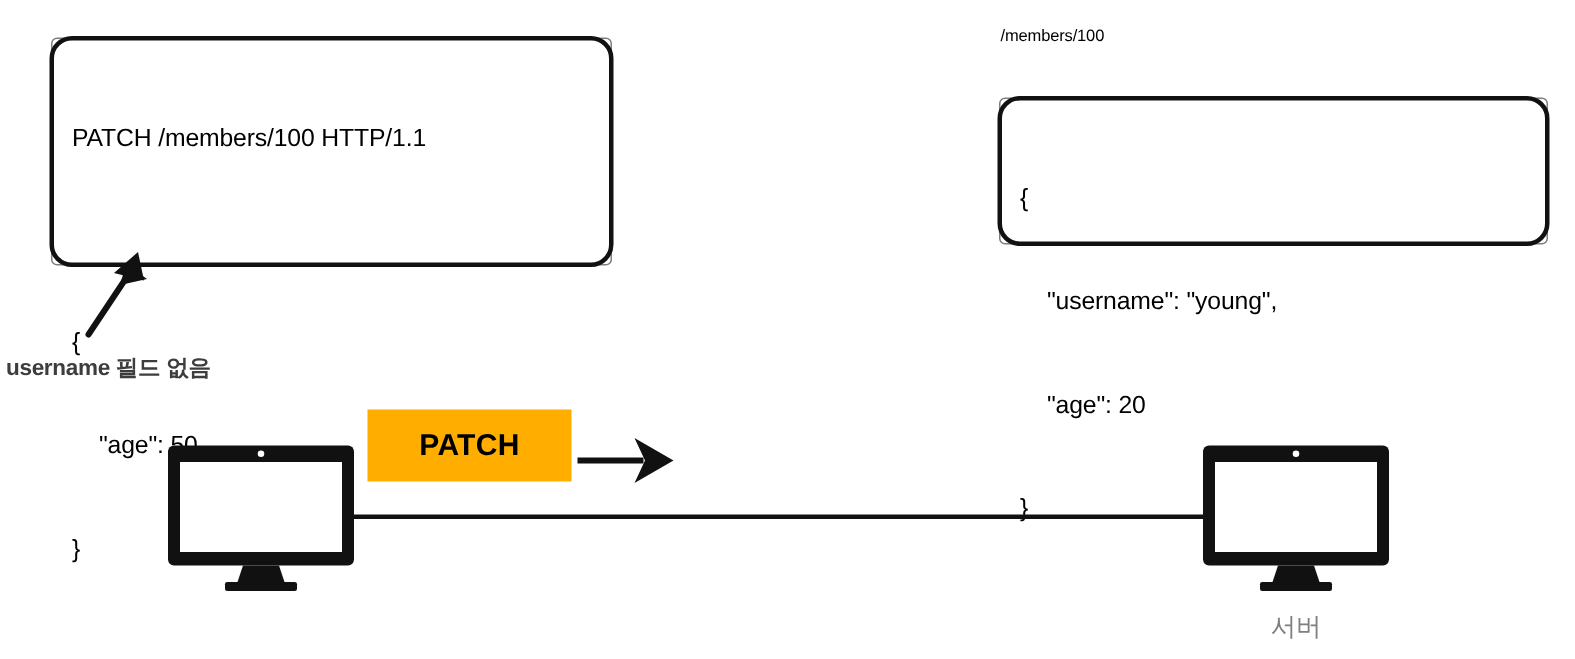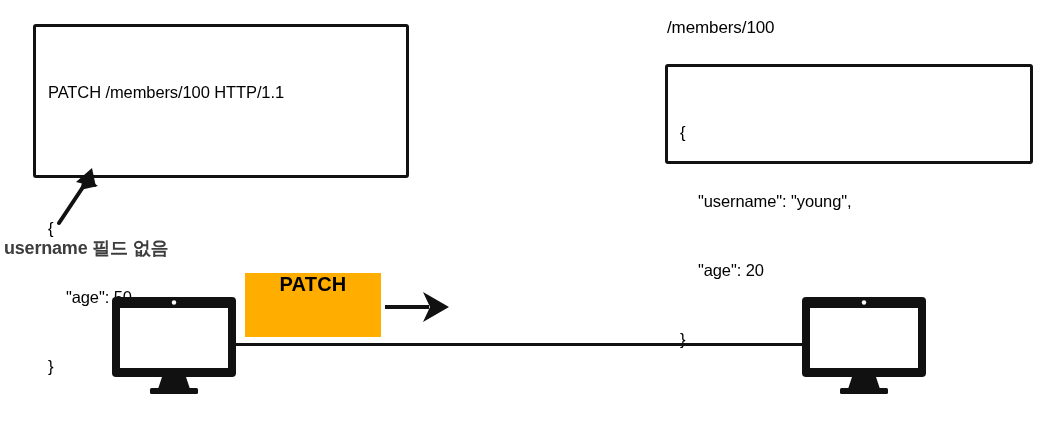--- a/index.html
+++ b/index.html
@@ -20,21 +20,21 @@
   }
 
   
   .abs { position: absolute; }
 
   
   .sketch-box {
     position: absolute;
     background: #ffffff;
     border: 3px solid #111111;
-    border-radius: 3px;
+    border-radius: 15px;
     box-sizing: border-box;
   }
   .sketch-box::after {
     content: "";
     position: absolute;
     left: -2px; top: -2px; right: -2px; bottom: -2px;
     border: 1px solid rgba(20,20,20,0.55);
     border-radius: 4px;
     pointer-events: none;
   }
@@ -63,50 +63,50 @@
   
   #resource-box {
     left: 665px;
     top: 64px;
     width: 368px;
     height: 100px;
   }
   #resource-label {
     left: 667px;
     top: 18px;
-    font-size: 17px;
+    font-size: 11px;
     color: #000000;
     letter-spacing: -0.1px;
   }
 
   
   #annotation-text {
     left: 4px;
     top: 236px;
-    font-size: 18px;
+    font-size: 15px;
     font-weight: bold;
     color: #3d3d3d;
     letter-spacing: -0.2px;
   }
   #annotation-arrow {
     left: 40px;
     top: 160px;
     width: 80px;
     height: 80px;
   }
 
   
   #method-badge {
     left: 245px;
     top: 273px;
     width: 136px;
-    height: 64px;
+    height: 48px;
     background: #FFAE00;
     display: flex;
-    align-items: flex-start;
+    align-items: center;
     justify-content: center;
   }
   #method-badge-label {
     font-size: 20px;
     font-weight: bold;
     color: #000000;
     letter-spacing: 0.2px;
   }
   #method-arrow {
     left: 383px;
@@ -194,14 +194,15 @@
     <rect x="40" y="93" width="48" height="6" rx="1.5" fill="#111111"></rect>
   </svg>
 
   <svg class="monitor" id="server-monitor" viewBox="0 0 128 100">
     <rect x="2" y="2" width="124" height="80" rx="4" fill="#111111"></rect>
     <rect x="10" y="13" width="108" height="60" fill="#ffffff"></rect>
     <circle cx="64" cy="7.5" r="2.2" fill="#ffffff"></circle>
     <polygon points="52,82 76,82 80,94 48,94" fill="#111111"></polygon>
     <rect x="40" y="93" width="48" height="6" rx="1.5" fill="#111111"></rect>
   </svg>
+  <div class="node-caption" id="server-caption">서버</div>
 
 </div>
 
 </body></html>

